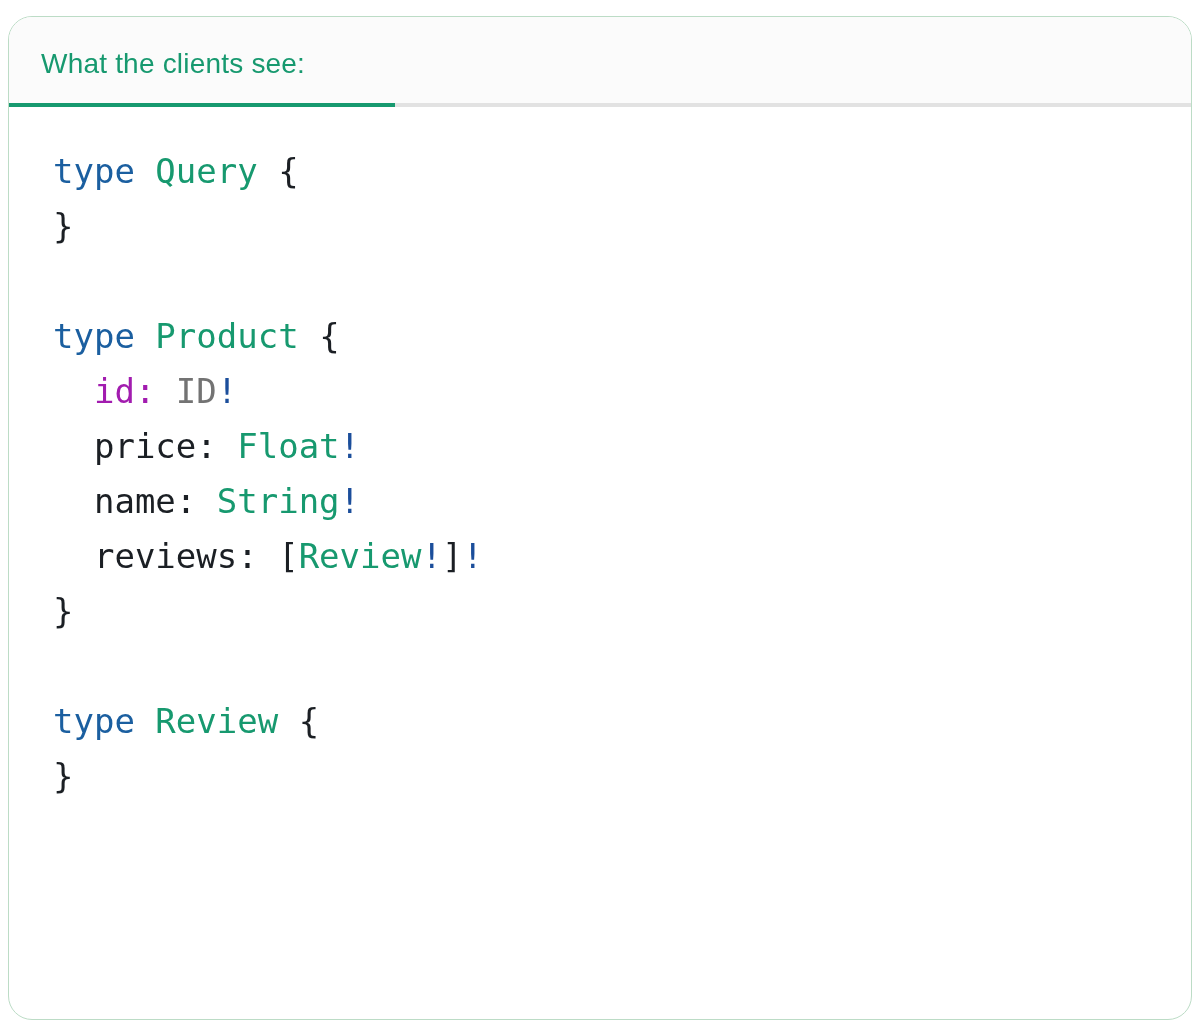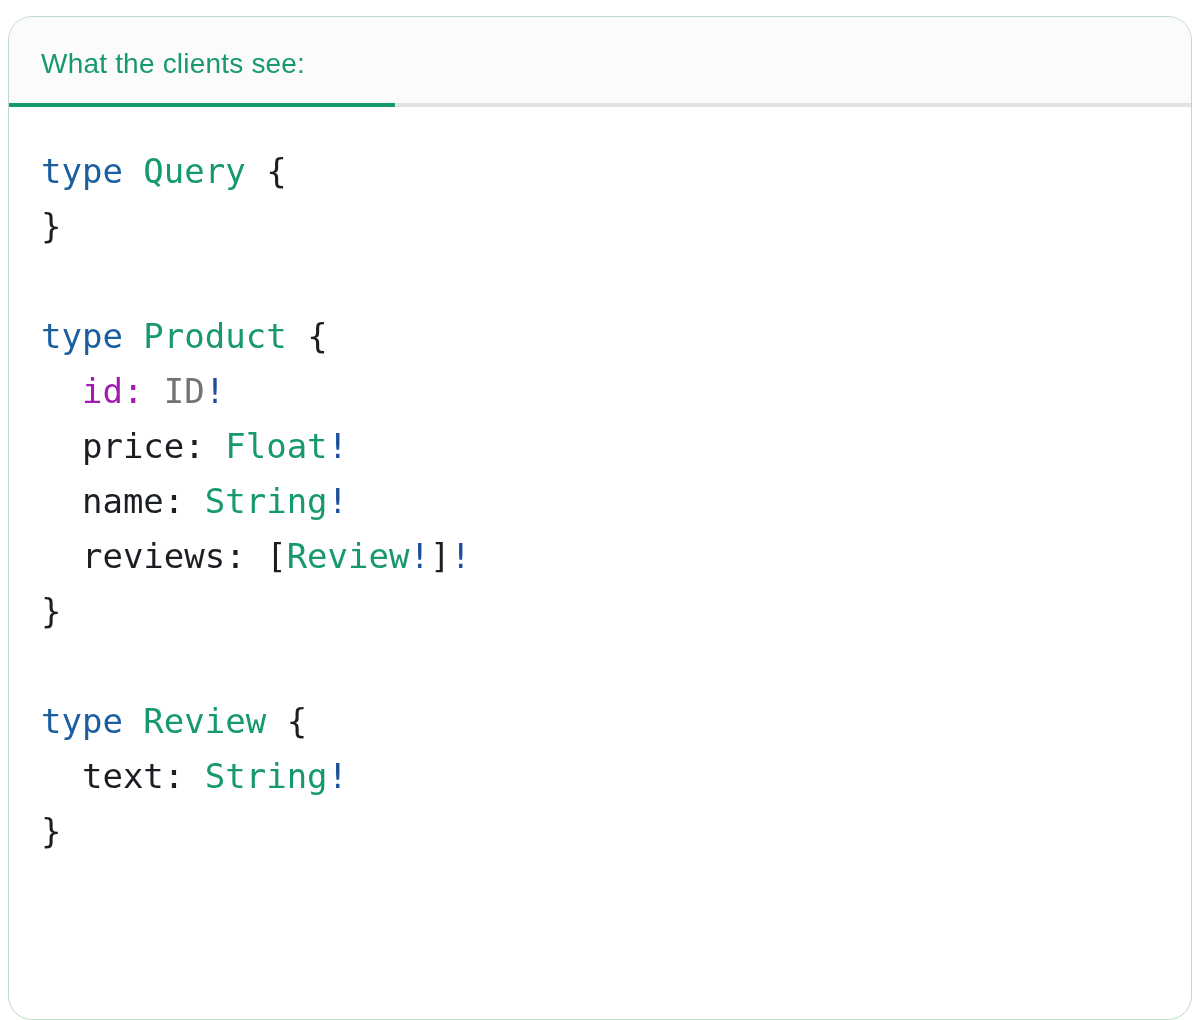--- a/index.html
+++ b/index.html
@@ -73,20 +73,21 @@
   .code-block {
     padding: 37px 32px 40px 32px;
     font-family: "DejaVu Sans Mono", "Liberation Mono", monospace;
     font-size: 34px;
     font-weight: 500;
     line-height: 55px;
     color: var(--code-plain);
   }
   .code-line {
     white-space: pre;
+    margin-left: 12px;
   }
 </style>
 </head>
 <body>
 
 <div class="card">
   <div class="tabbar">
     <div class="tab">
       <span class="tab-label">What the clients see:</span>
     </div>
@@ -96,16 +97,15 @@
       <div class="code-line"><span style="color: rgb(27, 31, 36);">}</span></div>
       <div class="code-line">&nbsp;</div>
       <div class="code-line"><span style="color: rgb(27, 95, 160);">type </span><span style="color: rgb(23, 153, 111);">Product</span><span style="color: rgb(27, 31, 36);"> {</span></div>
       <div class="code-line"><span style="color: #a21caf;">  id: </span><span style="color: #737373;">ID</span><span style="color: rgb(27, 78, 155);">!</span></div>
       <div class="code-line"><span style="color: rgb(27, 31, 36);">  price: </span><span style="color: rgb(23, 153, 111);">Float</span><span style="color: rgb(27, 78, 155);">!</span></div>
       <div class="code-line"><span style="color: rgb(27, 31, 36);">  name: </span><span style="color: rgb(23, 153, 111);">String</span><span style="color: rgb(27, 78, 155);">!</span></div>
       <div class="code-line"><span style="color: rgb(27, 31, 36);">  reviews: [</span><span style="color: rgb(23, 153, 111);">Review</span><span style="color: rgb(27, 78, 155);">!</span><span style="color: rgb(27, 31, 36);">]</span><span style="color: rgb(27, 78, 155);">!</span></div>
       <div class="code-line"><span style="color: rgb(27, 31, 36);">}</span></div>
       <div class="code-line">&nbsp;</div>
       <div class="code-line"><span style="color: rgb(27, 95, 160);">type </span><span style="color: rgb(23, 153, 111);">Review</span><span style="color: rgb(27, 31, 36);"> {</span></div>
-      <div class="code-line"><span style="color: rgb(27, 31, 36);">  text: </span><span style="color: rgb(23, 153, 111);">String</span><span style="color: rgb(27, 78, 155);">!</span></div>
       <div class="code-line"><span style="color: rgb(27, 31, 36);">}</span></div>
     </div>
 </div>
 
 </body></html>

